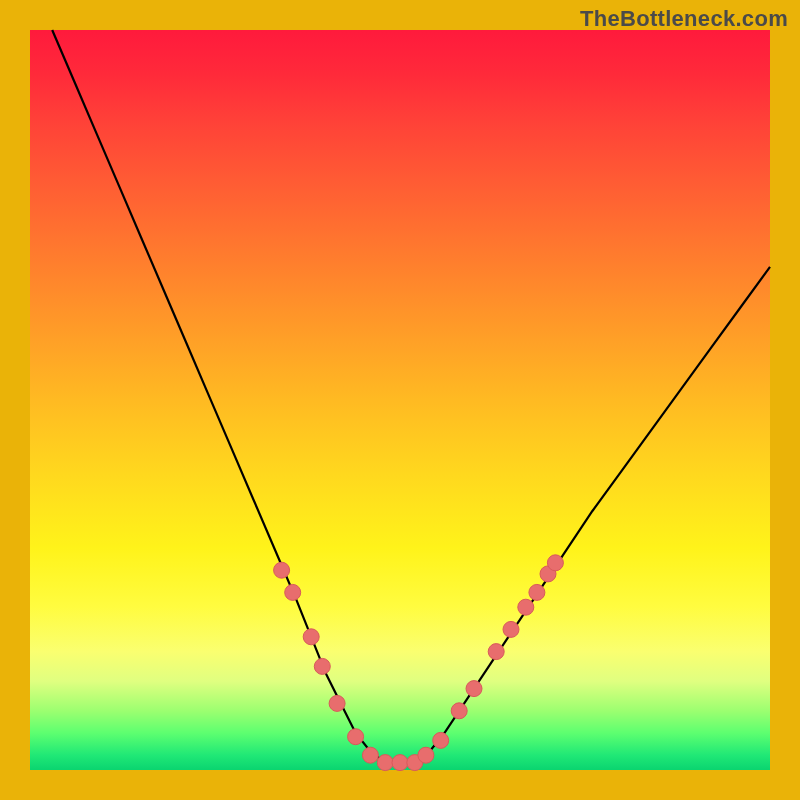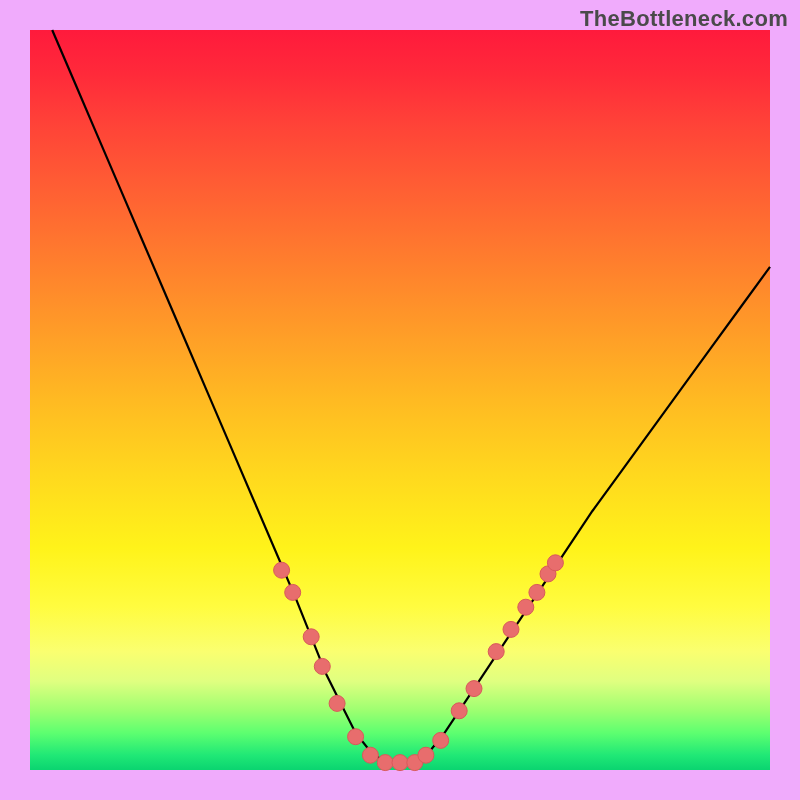--- a/index.html
+++ b/index.html
@@ -8,21 +8,21 @@
     width: 800px;
     height: 800px;
     background: #000;
     overflow: hidden;
     font-family: Arial, Helvetica, sans-serif;
   }
   .frame {
     position: relative;
     width: 800px;
     height: 800px;
-    background: #f0abfc;
+    background: #eab308;
   }
   .plot-area {
     position: absolute;
     left: 30px;
     top: 30px;
     width: 740px;
     height: 740px;
     background: linear-gradient(to bottom,
       #ff1a3c 0%,
       #ff2a3a 6%,

